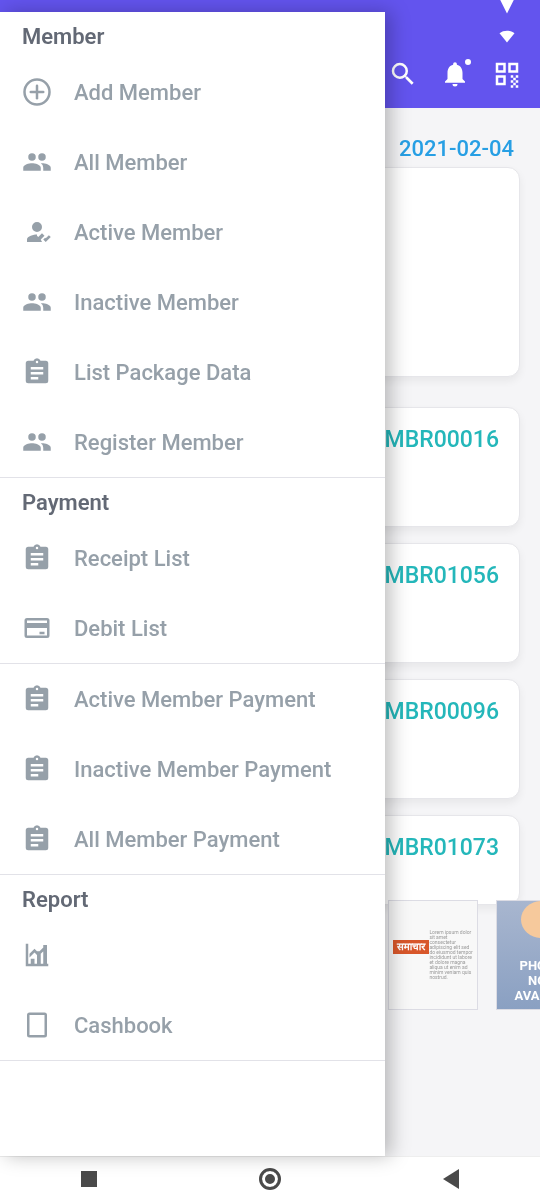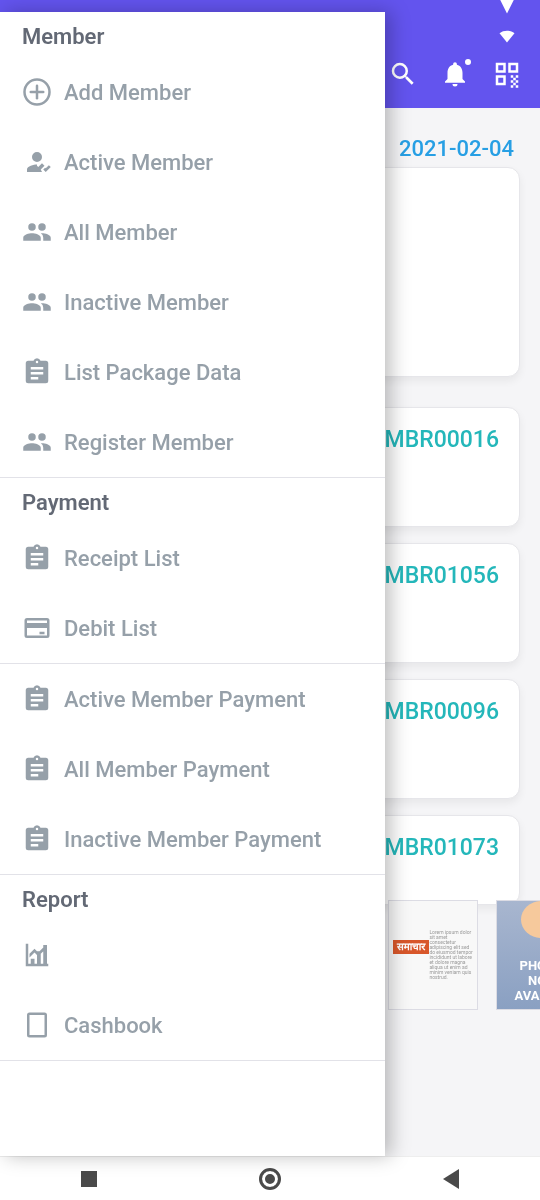--- a/index.html
+++ b/index.html
@@ -64,21 +64,21 @@
     width: 385px; background: #ffffff;
     box-shadow: 6px 0 18px rgba(0,0,0,.25);
     overflow: hidden;
   }
   .section-head {
     color: #636975; font-size: 22px; font-weight: 600;
     padding: 12px 22px 8px;
   }
   .drawer-divider { height: 1px; background: #e2e2e8; }
   .item {
-    display: flex; align-items: center; gap: 12px;
+    display: flex; align-items: center; gap: 22px;
     padding: 20px 22px; color: #96a0a9; font-size: 22px; font-weight: 500;
   }
   .item .icon { width: 30px; height: 30px; display:flex; align-items:center; justify-content:center; }
   .item .icon svg { width: 30px; height: 30px; fill: #96a0a9; }
 
   
   .i-plus-circle circle{fill:none;stroke:#96a0a9;stroke-width:2;}
   .i-plus-circle line{stroke:#96a0a9;stroke-width:2;stroke-linecap:round;}
 </style>
 </head>
@@ -175,55 +175,55 @@
           <circle cx="12" cy="12" r="10"></circle>
           <line x1="12" y1="7" x2="12" y2="17"></line>
           <line x1="7" y1="12" x2="17" y2="12"></line>
         </svg>
     </span>
     <span>Add Member</span>
   </div>
   <div class="item">
     <span class="icon">
         <svg viewBox="0 0 24 24">
+          <path d="M16 11a3 3 0 10-3-3 3 3 0 003 3zM8 11a3 3 0 10-3-3 3 3 0 003 3zM8 13c-2.33 0-7 1.17-7 3.5V19h14v-2.5C15 14.17 10.33 13 8 13zm8 0c-.29 0-.62 0-.97.05A4.22 4.22 0 0117 16.5V19h6v-2.5c0-2.33-4.67-3.5-7-3.5z"></path>
+        </svg>
+      </span>
+    <span>All Member</span>
+  </div>
+  <div class="item">
+    <span class="icon">
+        <svg viewBox="0 0 24 24">
           <path d="M12 12a4 4 0 10-4-4 4 4 0 004 4zm0 2c-2.67 0-8 1.34-8 4v2h12l-1-2 3-3-2-2-3 3-1-1zM17 18l2 2 4-4-1.5-1.5L19 17l-.5-.5z"></path>
         </svg>
       </span>
     <span>Active Member</span>
   </div>
   <div class="item">
     <span class="icon">
         <svg viewBox="0 0 24 24">
           <path d="M16 11a3 3 0 10-3-3 3 3 0 003 3zM8 11a3 3 0 10-3-3 3 3 0 003 3zM8 13c-2.33 0-7 1.17-7 3.5V19h14v-2.5C15 14.17 10.33 13 8 13zm8 0c-.29 0-.62 0-.97.05A4.22 4.22 0 0117 16.5V19h6v-2.5c0-2.33-4.67-3.5-7-3.5z"></path>
         </svg>
       </span>
-    <span>All Member</span>
+    <span>Inactive Member</span>
+  </div>
+  <div class="item">
+    <span class="icon">
+        <svg viewBox="0 0 24 24">
+          <path d="M19 3h-4.18A3 3 0 0012 1a3 3 0 00-2.82 2H5a2 2 0 00-2 2v14a2 2 0 002 2h14a2 2 0 002-2V5a2 2 0 00-2-2zm-7 0a1 1 0 11-1 1 1 1 0 011-1zM7 8h10v2H7zm0 4h10v2H7zm0 4h6v2H7z"></path>
+        </svg>
+      </span>
+    <span>List Package Data</span>
   </div>
   <div class="item">
     <span class="icon">
         <svg viewBox="0 0 24 24">
           <path d="M16 11a3 3 0 10-3-3 3 3 0 003 3zM8 11a3 3 0 10-3-3 3 3 0 003 3zM8 13c-2.33 0-7 1.17-7 3.5V19h14v-2.5C15 14.17 10.33 13 8 13zm8 0c-.29 0-.62 0-.97.05A4.22 4.22 0 0117 16.5V19h6v-2.5c0-2.33-4.67-3.5-7-3.5z"></path>
         </svg>
       </span>
-    <span>Inactive Member</span>
-  </div>
-  <div class="item">
-    <span class="icon">
-        <svg viewBox="0 0 24 24">
-          <path d="M19 3h-4.18A3 3 0 0012 1a3 3 0 00-2.82 2H5a2 2 0 00-2 2v14a2 2 0 002 2h14a2 2 0 002-2V5a2 2 0 00-2-2zm-7 0a1 1 0 11-1 1 1 1 0 011-1zM7 8h10v2H7zm0 4h10v2H7zm0 4h6v2H7z"></path>
-        </svg>
-      </span>
-    <span>List Package Data</span>
-  </div>
-  <div class="item">
-    <span class="icon">
-        <svg viewBox="0 0 24 24">
-          <path d="M16 11a3 3 0 10-3-3 3 3 0 003 3zM8 11a3 3 0 10-3-3 3 3 0 003 3zM8 13c-2.33 0-7 1.17-7 3.5V19h14v-2.5C15 14.17 10.33 13 8 13zm8 0c-.29 0-.62 0-.97.05A4.22 4.22 0 0117 16.5V19h6v-2.5c0-2.33-4.67-3.5-7-3.5z"></path>
-        </svg>
-      </span>
     <span>Register Member</span>
   </div>
 
   <div class="drawer-divider"></div>
 
   <div class="section-head">Payment</div>
   <div class="item">
     <span class="icon">
         <svg viewBox="0 0 24 24">
           <path d="M19 3h-4.18A3 3 0 0012 1a3 3 0 00-2.82 2H5a2 2 0 00-2 2v14a2 2 0 002 2h14a2 2 0 002-2V5a2 2 0 00-2-2zm-7 0a1 1 0 11-1 1 1 1 0 011-1zM7 8h10v2H7zm0 4h10v2H7zm0 4h6v2H7z"></path>
@@ -249,30 +249,30 @@
         </svg>
       </span>
     <span>Active Member Payment</span>
   </div>
   <div class="item">
     <span class="icon">
         <svg viewBox="0 0 24 24">
           <path d="M19 3h-4.18A3 3 0 0012 1a3 3 0 00-2.82 2H5a2 2 0 00-2 2v14a2 2 0 002 2h14a2 2 0 002-2V5a2 2 0 00-2-2zm-7 0a1 1 0 11-1 1 1 1 0 011-1zM7 8h10v2H7zm0 4h10v2H7zm0 4h6v2H7z"></path>
         </svg>
       </span>
+    <span>Inactive Member Payment</span>
+  </div>
+  <div class="item">
+    <span class="icon">
+        <svg viewBox="0 0 24 24">
+          <path d="M19 3h-4.18A3 3 0 0012 1a3 3 0 00-2.82 2H5a2 2 0 00-2 2v14a2 2 0 002 2h14a2 2 0 002-2V5a2 2 0 00-2-2zm-7 0a1 1 0 11-1 1 1 1 0 011-1zM7 8h10v2H7zm0 4h10v2H7zm0 4h6v2H7z"></path>
+        </svg>
+      </span>
     <span>All Member Payment</span>
   </div>
-  <div class="item">
-    <span class="icon">
-        <svg viewBox="0 0 24 24">
-          <path d="M19 3h-4.18A3 3 0 0012 1a3 3 0 00-2.82 2H5a2 2 0 00-2 2v14a2 2 0 002 2h14a2 2 0 002-2V5a2 2 0 00-2-2zm-7 0a1 1 0 11-1 1 1 1 0 011-1zM7 8h10v2H7zm0 4h10v2H7zm0 4h6v2H7z"></path>
-        </svg>
-      </span>
-    <span>Inactive Member Payment</span>
-  </div>
 
   <div class="drawer-divider"></div>
 
   <div class="section-head">Report</div>
   <div class="item">
     <span class="icon">
         <svg viewBox="0 0 24 24">
           <path d="M3 3h2v18H3zM3 19h18v2H3zM7 15h3v4H7zm5-6h3v10h-3zm5-5h3v15h-3zM6 11l4-4 3 3 5-5 1.5 1.5L13 13l-3-3-4 4z"></path>
         </svg>
       </span>

